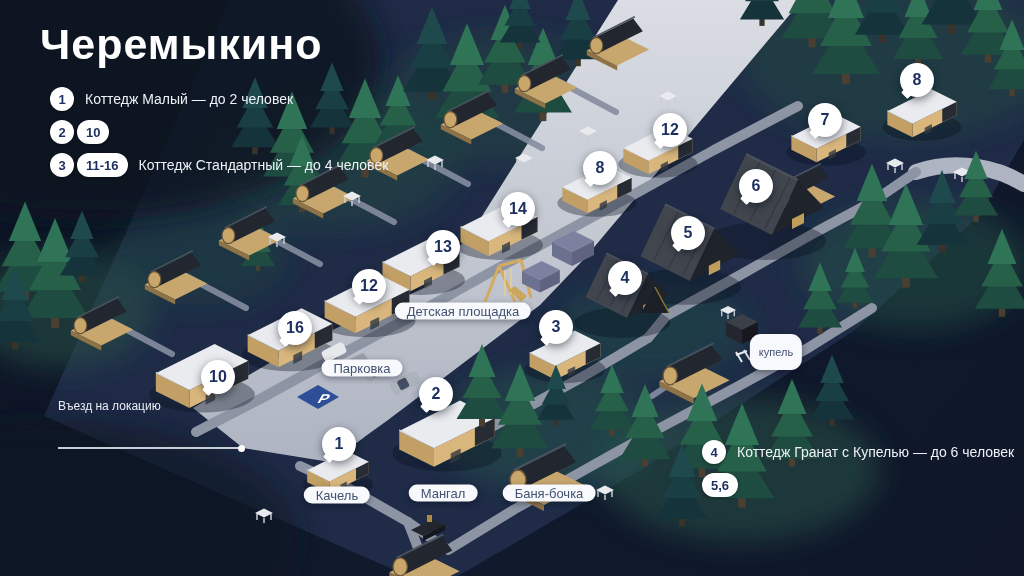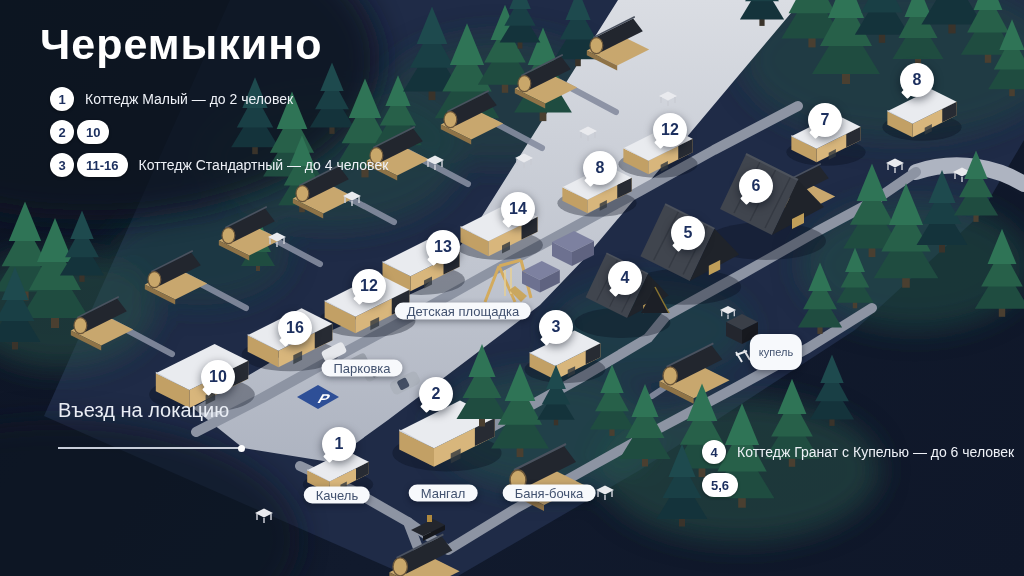--- a/index.html
+++ b/index.html
@@ -22,21 +22,21 @@
   .marker{position:absolute;width:34px;height:34px;background:#ffffff;border-radius:50%;
           display:flex;align-items:center;justify-content:center;color:#1c2f5e;
           font-weight:700;font-size:16px;transform:translate(-50%,-50%);
           box-shadow:0 3px 8px rgba(4,9,22,.5);cursor:pointer;}
   .marker::after{content:'';position:absolute;left:3px;bottom:0px;width:9px;height:9px;
           background:#ffffff;transform:rotate(45deg);border-radius:1px;z-index:-1;}
   .mlabel{position:absolute;transform:translate(-50%,-50%);background:#f7f9fc;color:#42526f;
           font-size:13px;font-weight:500;padding:1px 12px;border-radius:15px;white-space:nowrap;
           box-shadow:0 2px 6px rgba(4,9,22,.4);}
   .mlabel.small{font-size:11px;padding:12px 9px;border-radius:11px;}
-  .entrance-label{position:absolute;left:58px;top:399px;color:#e9edf4;font-size:20px;font-weight:400;}
+  .entrance-label{position:absolute;left:58px;top:399px;color:#e9edf4;font-size:12px;font-weight:400;}
   .entrance-line{position:absolute;left:58px;top:447px;width:183px;height:2px;background:#c7cdd9;}
   .entrance-line::after{content:'';position:absolute;right:-4px;top:-2.5px;width:7px;height:7px;
           border-radius:50%;background:#ffffff;}
 </style>
 </head>
 <body>
 
 <div class="stage">
 
 <svg class="scene" width="1024" height="576" viewBox="0 0 1024 576">

